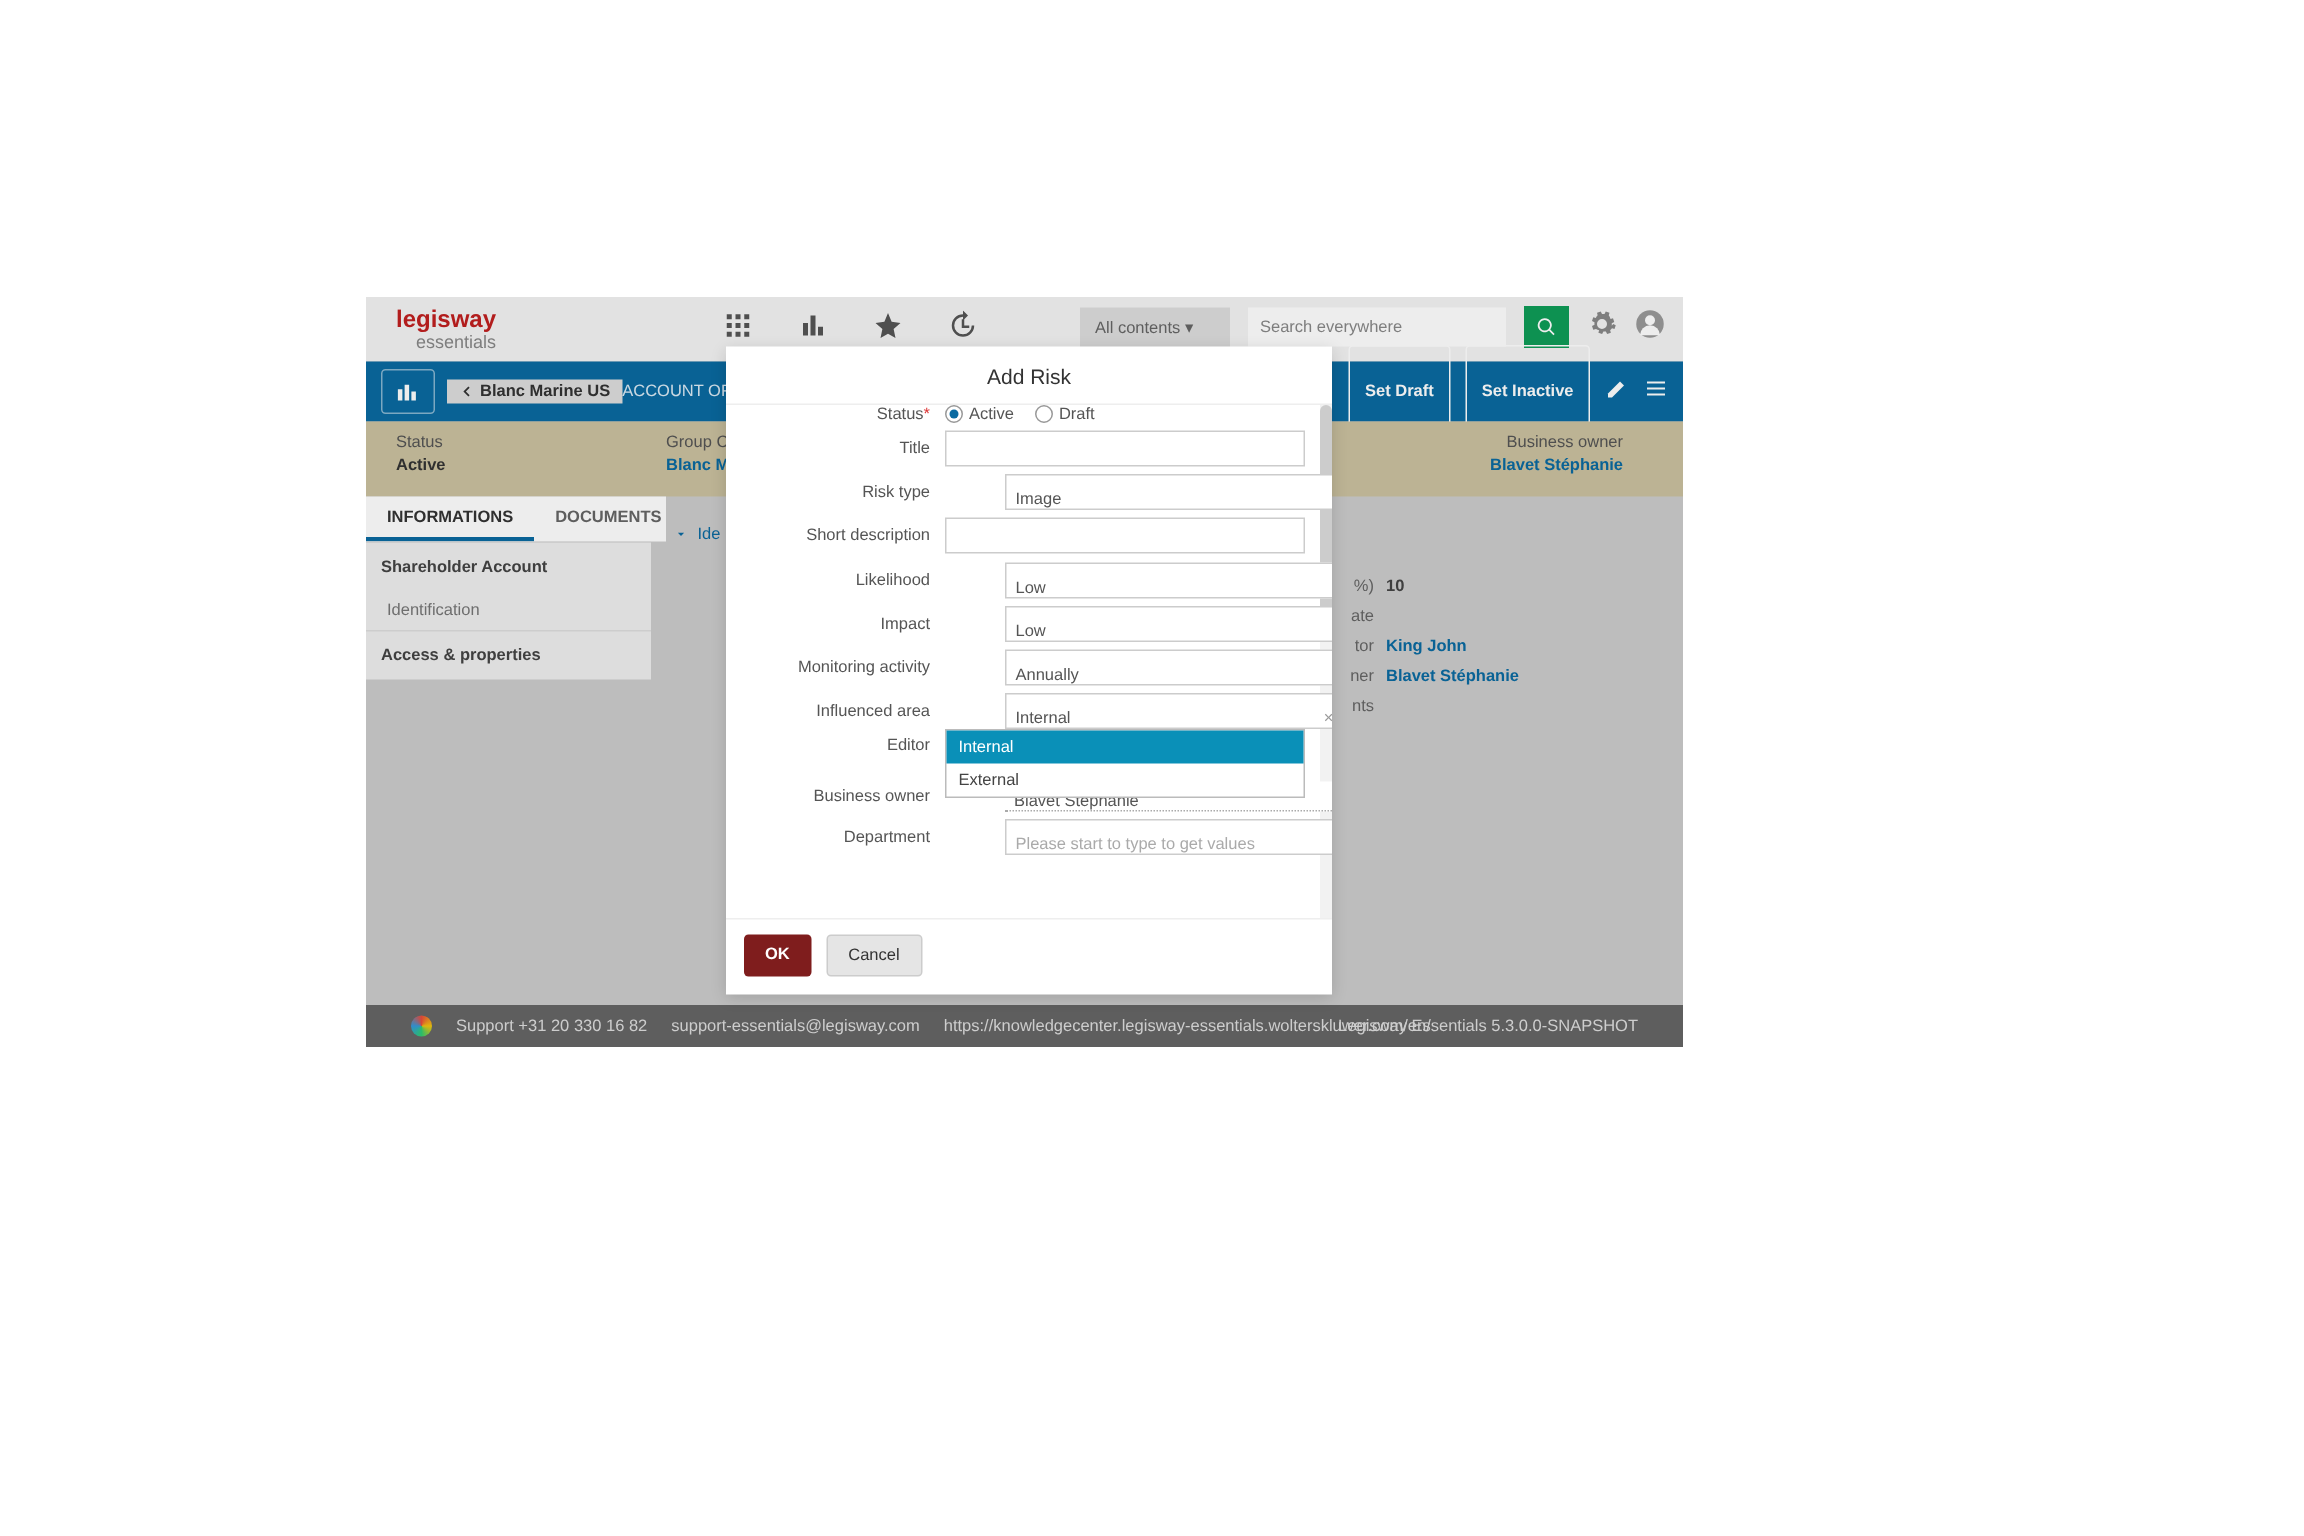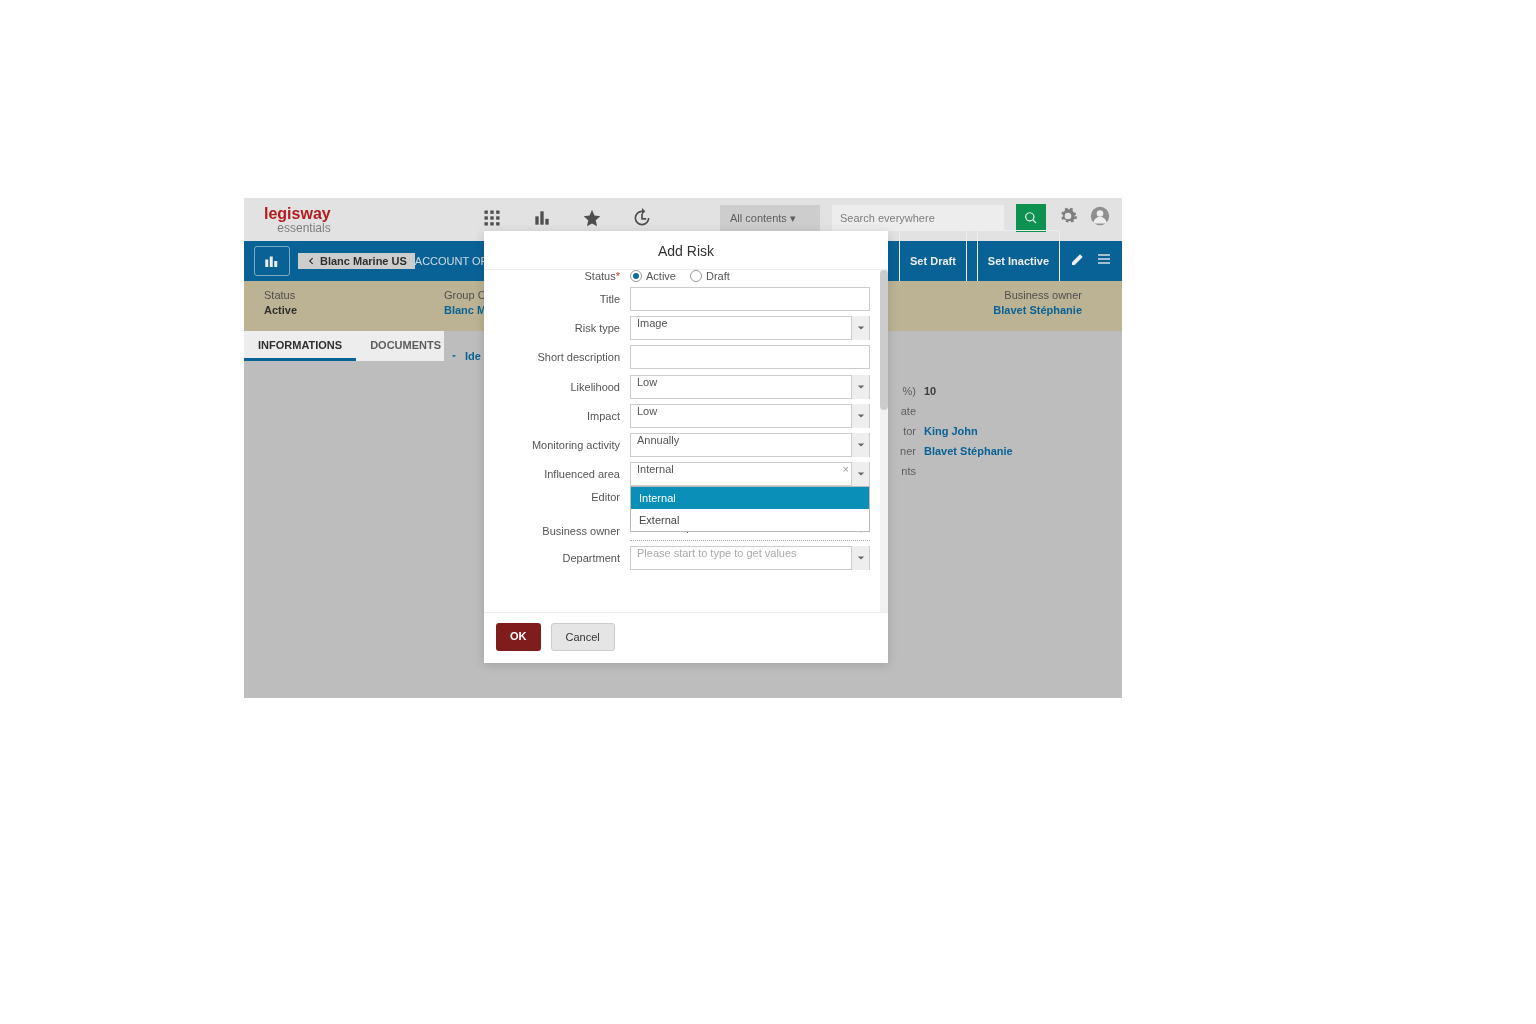--- a/index.html
+++ b/index.html
@@ -48,42 +48,42 @@
   .tab.active { color:#333; border-bottom:3px solid #0a6aa1;}
   .leftpanel { position:absolute; left:0; top:163px; width:190px; background:#eee; font-size:11px; }
   .lp-item { padding:10px 10px; font-weight:700; color:#444; border-top:1px solid #ddd;}
   .lp-sub { padding:7px 14px; color:#777; font-weight:400;}
 
   .underright { position:absolute; left:612px; top:183px; font-size:11px; color:#444; line-height:20px;}
   .underright .row { display:flex; gap:8px; margin-bottom:0px;}
   .underright .lbl { color:#666; width:60px; text-align:right;}
   .underright .lnk { color:#0a6aa1; font-weight:600;}
 
-  .identific { position:absolute; left:205px; top:152px; font-size:11px; color:#0a6aa1; font-weight:700; display:flex; align-items:center; gap:6px;}
+  .identific { position:absolute; left:205px; top:152px; font-size:11px; color:#0a6aa1; font-weight:400; display:flex; align-items:center; gap:6px;}
   .identific svg { width:10px; height:10px; fill:#0a6aa1;}
 
   
   .footer { position:absolute; left:0; right:0; bottom:0; height:28px; background:#666; color:#ddd; font-size:11px; display:flex; align-items:center; padding:0 30px; gap:16px;}
   .footer .fdot { width:14px; height:14px; border-radius:50%; background: conic-gradient(#e74c3c,#f1c40f,#2ecc71,#3498db,#e74c3c);}
   .footer .ver { position:absolute; right:30px;}
 
   
   .modal { position:absolute; left:240px; top:33px; width:404px; height:432px; background:#fff; z-index:20; box-shadow:0 2px 10px rgba(0,0,0,0.15);}
   .modal-title { text-align:center; font-size:14px; color:#333; padding:12px 0 10px 0;}
   .modal-scroll { height:344px; border-top:1px solid #eee; border-bottom:1px solid #eee; overflow:hidden; position:relative;}
   .scrollbar { position:absolute; right:0; top:0; width:8px; height:100%; background:#f2f2f2;}
   .scrollbar .thumb { position:absolute; top:0; left:0; right:0; height:140px; background:#ccc; border-radius:4px;}
   .notice { margin:10px 12px; background:#fdf6d9; border:1px solid #f3e8a6; padding:9px 10px; font-size:11px; color:#766d3e;}
   .form { padding:0 18px 0 14px; }
   .frow { display:flex; align-items:center; margin-bottom:5px; }
   .flabel { width:132px; text-align:right; font-size:11px; color:#555; padding-right:10px;}
   .req { color:#d33;}
   .fcontrol { flex:1; position:relative;}
   .txt-input { width:100%; height:24px; border:1px solid #ccc; font-size:11px; padding:0 6px; color:#555; background:#fff;}
-  .sel { width:100%; height:24px; border:1px solid #ccc; font-size:11px; padding:0 20px 0 6px; color:#555; position:relative; display:flex; align-items:flex-start; background:#fff;}
+  .sel { width:100%; height:24px; border:1px solid #ccc; font-size:11px; padding:0 20px 0 6px; color:#555; position:relative; display:flex; align-items:flex-end; background:#fff;margin-left:40px;}
   .sel .dd { position:absolute; right:0; top:-1px; bottom:-1px; width:18px; background:#eee; border-left:1px solid #ccc; display:flex; align-items:center; justify-content:center;}
   .sel .dd svg{ width:8px; height:8px; fill:#666;}
   .sel .clr { position:absolute; right:20px; color:#999; font-size:11px;}
   .radio { width:12px; height:12px; border:1px solid #999; border-radius:50%; display:inline-flex; align-items:center; justify-content:center; margin-right:4px;}
   .radio.checked::after{content:'';width:6px;height:6px;border-radius:50%;background:#0a6aa1;}
   .radiolbl { font-size:11px; color:#555; margin-right:14px;}
   .dropdown-open { position:absolute; left:0; right:0; top:24px; border:1px solid #bbb; background:#fff; z-index:5;}
   .dropdown-open .opt { font-size:11px; padding:5px 8px; color:#444;}
   .dropdown-open .opt.sel-opt { background:#0a90b8; color:#fff;}
 
@@ -191,20 +191,25 @@
       <div class="tc-label">Business owner</div>
       <div class="tc-link">Blavet Stéphanie</div>
     </div>
   </div>
 
   <div class="tabs">
     <div class="tab active">INFORMATIONS</div>
     <div class="tab">DOCUMENTS</div>
   </div>
 
+  <div class="leftpanel">
+    <div class="lp-item">Shareholder Account</div>
+    <div class="lp-sub">Identification</div>
+    <div class="lp-item">Access &amp; properties</div>
+  </div>
 
   <div class="identific">
     <svg viewBox="0 0 24 24">
         <path d="M7 10l5 5 5-5z"></path>
       </svg>
     <span>Ide</span>
   </div>
 
   <div class="underright">
     <div class="row">
@@ -220,20 +225,27 @@
       </div>
     <div class="row">
         <span class="lbl">ner</span>
         <span class="lnk">Blavet Stéphanie</span>
       </div>
     <div class="row">
         <span class="lbl">nts</span>
       </div>
   </div>
 
+  <div class="footer">
+    <div class="fdot"></div>
+    <span>Support +31 20 330 16 82</span>
+    <span>support-essentials@legisway.com</span>
+    <span>https://knowledgecenter.legisway-essentials.wolterskluwer.com/en/</span>
+    <span class="ver">Legisway Essentials  5.3.0.0-SNAPSHOT</span>
+  </div>
 
   <div class="modal">
     <div class="modal-title">Add Risk</div>
     <div class="modal-scroll">
       <div class="scrollbar">
           <div class="thumb"></div>
         </div>
       <div class="form">
 
         <div class="frow">

